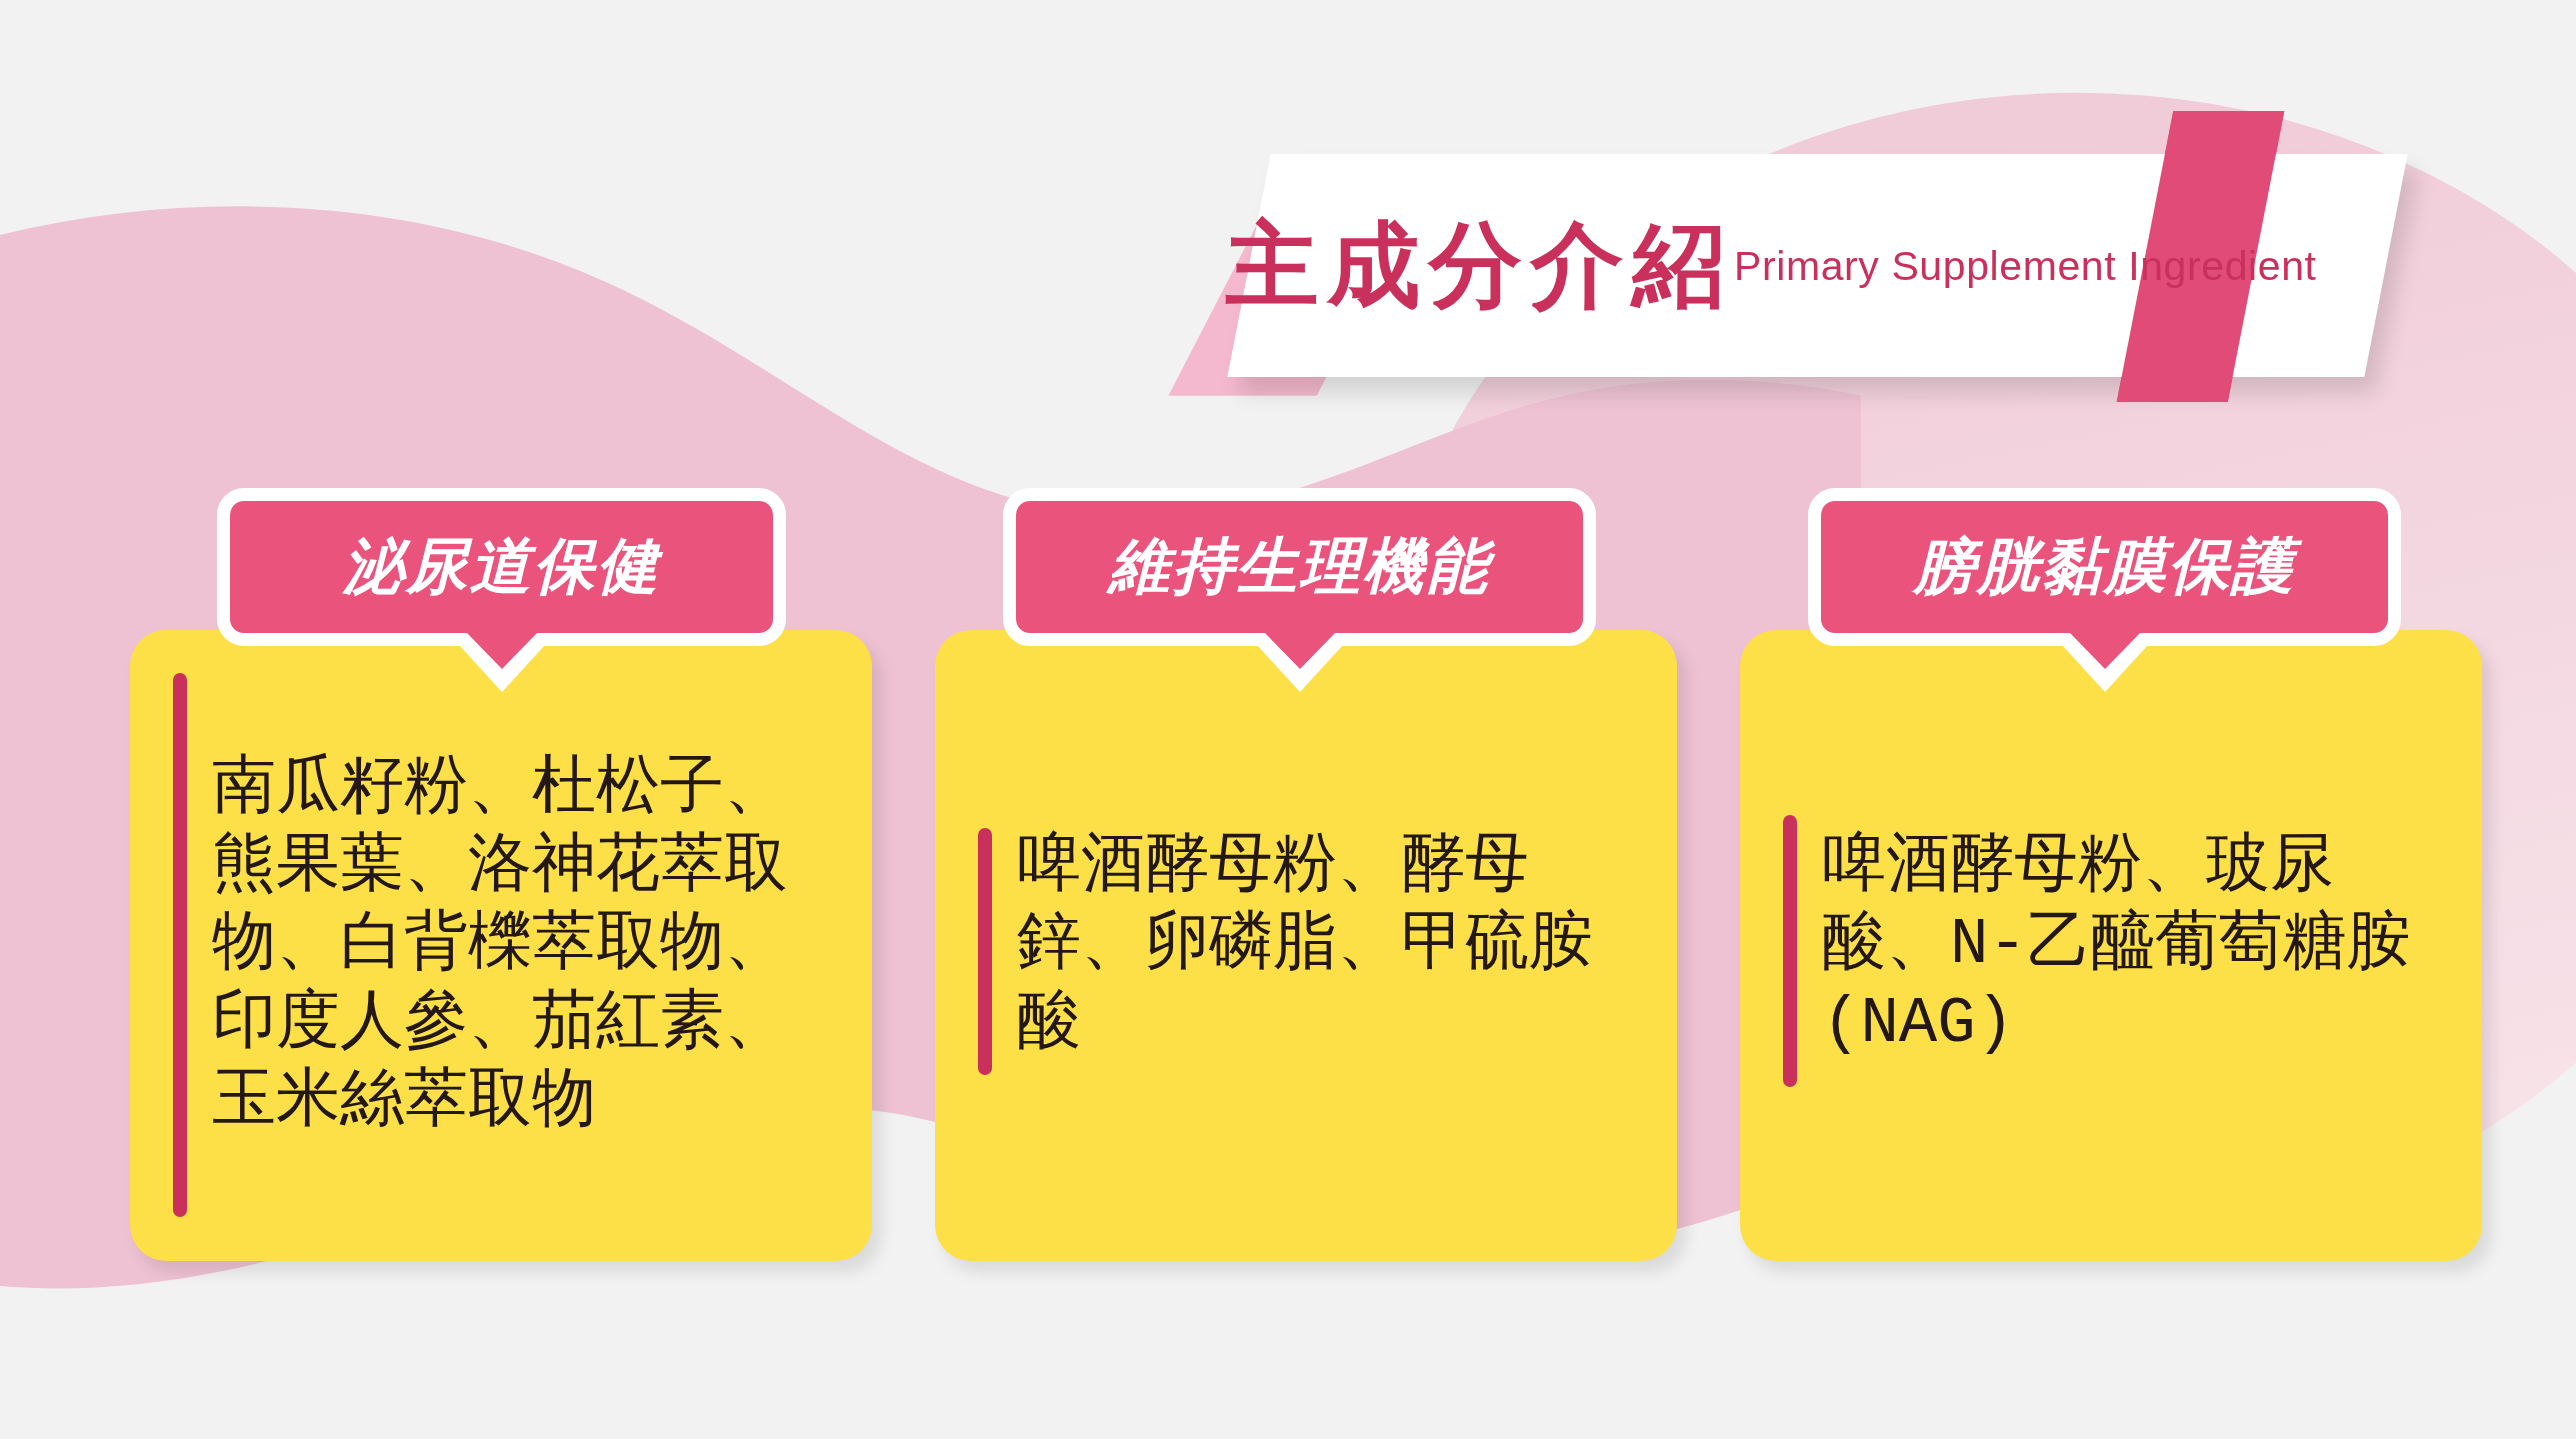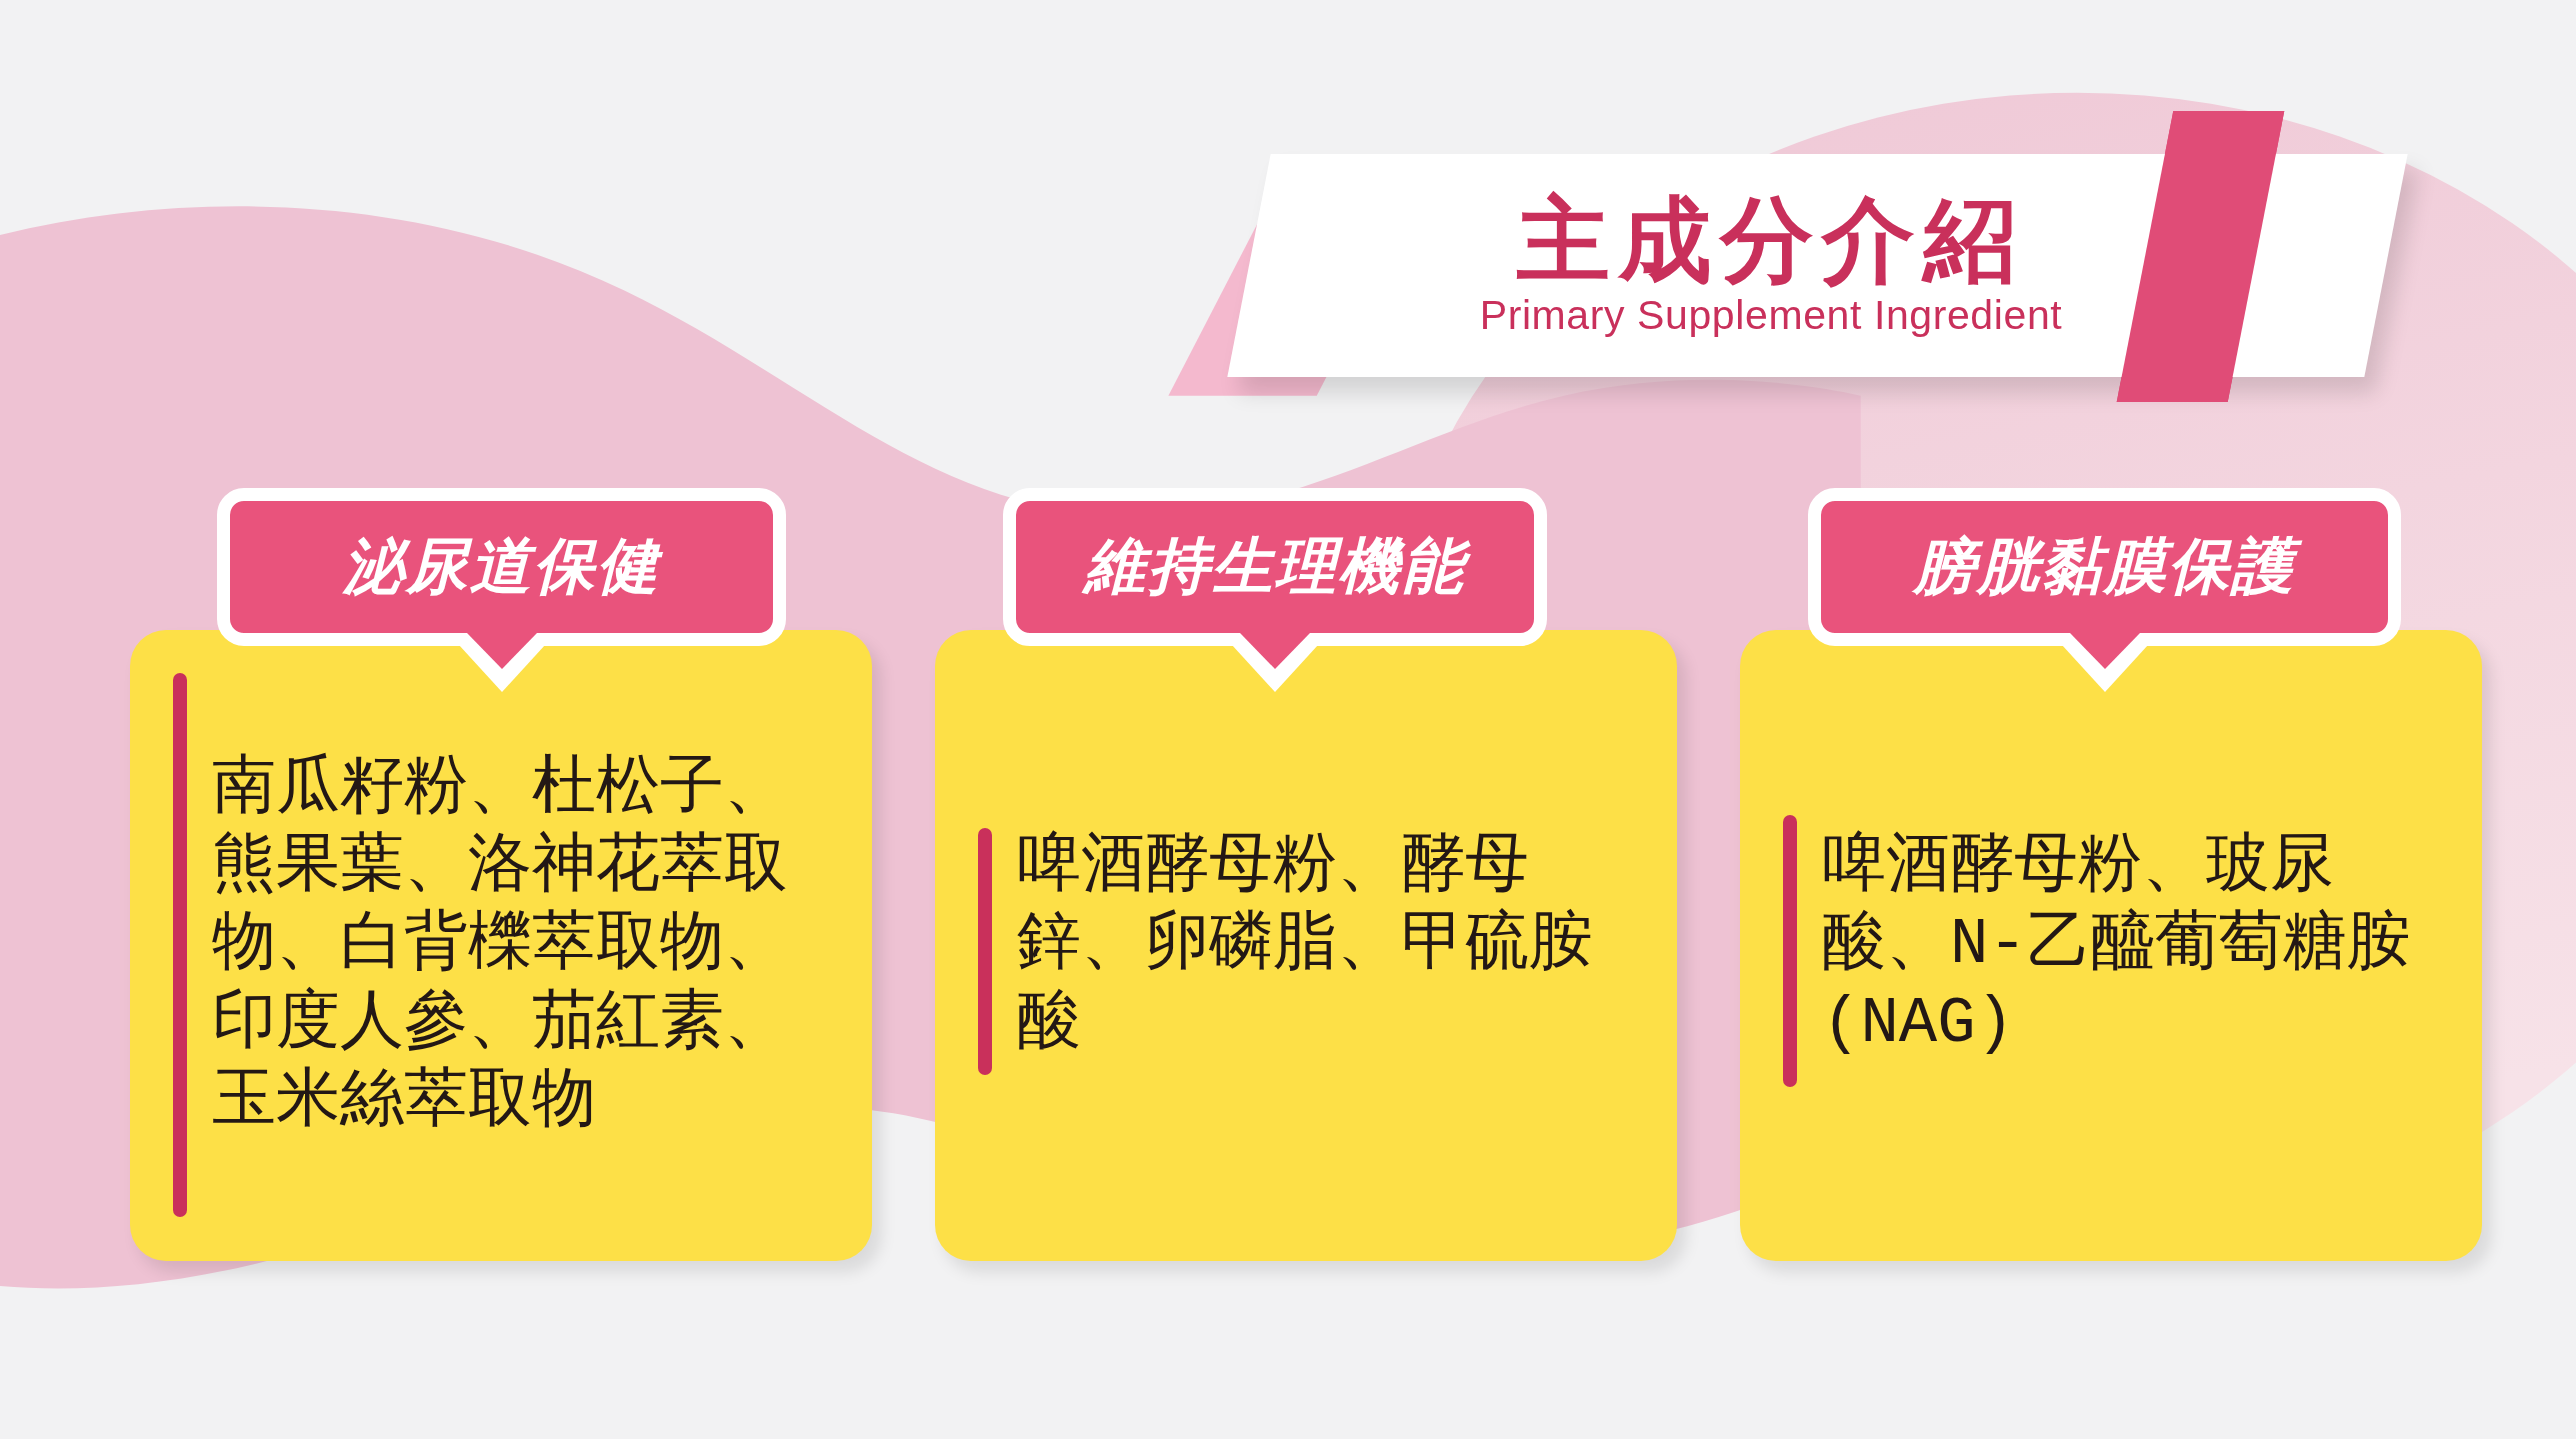--- a/index.html
+++ b/index.html
@@ -39,21 +39,21 @@
     position:absolute;
     left:896px; top:-6.2px;
     width:111px; height:291px;
     background:#E04C77;
     transform:skewX(-11deg);
   }
   .banner-text {
     position:absolute;
     left:0px; top:37px;
     width:1137px; height:223px;
-    display:flex; flex-direction:column;
+    display:flex; flex-direction:row;
     align-items:center; justify-content:center;
     padding-right:93px;
   }
   .banner-title {
     color:#C9305B;
     font-size:93px;
     font-weight:bold;
     letter-spacing:8.7px;
     line-height:1.05;
     white-space:nowrap;
@@ -186,21 +186,21 @@
       <span class="bubble-tail-outer"></span>
       <span class="bubble-tail-inner"></span>
     </div>
     <div class="card-body" style="height:631px;">
       <span class="accent-bar" style="top:43px; height:544px;"></span>
       <span class="card-text">南瓜籽粉、杜松子、熊果葉、洛神花萃取物、白背櫟萃取物、印度人參、茄紅素、玉米絲萃取物</span>
     </div>
   </div>
 
   <div class="card" style="left:935px; top:488px;">
-    <div class="bubble" style="left:68px; width:544px;">
+    <div class="bubble" style="left:68px; width:593px;">
       <span class="bubble-label">維持生理機能</span>
       <span class="bubble-tail-outer"></span>
       <span class="bubble-tail-inner"></span>
     </div>
     <div class="card-body" style="height:631px;">
       <span class="accent-bar" style="top:198px; height:247px;"></span>
       <span class="card-text">啤酒酵母粉、酵母鋅、卵磷脂、甲硫胺酸</span>
     </div>
   </div>
 

